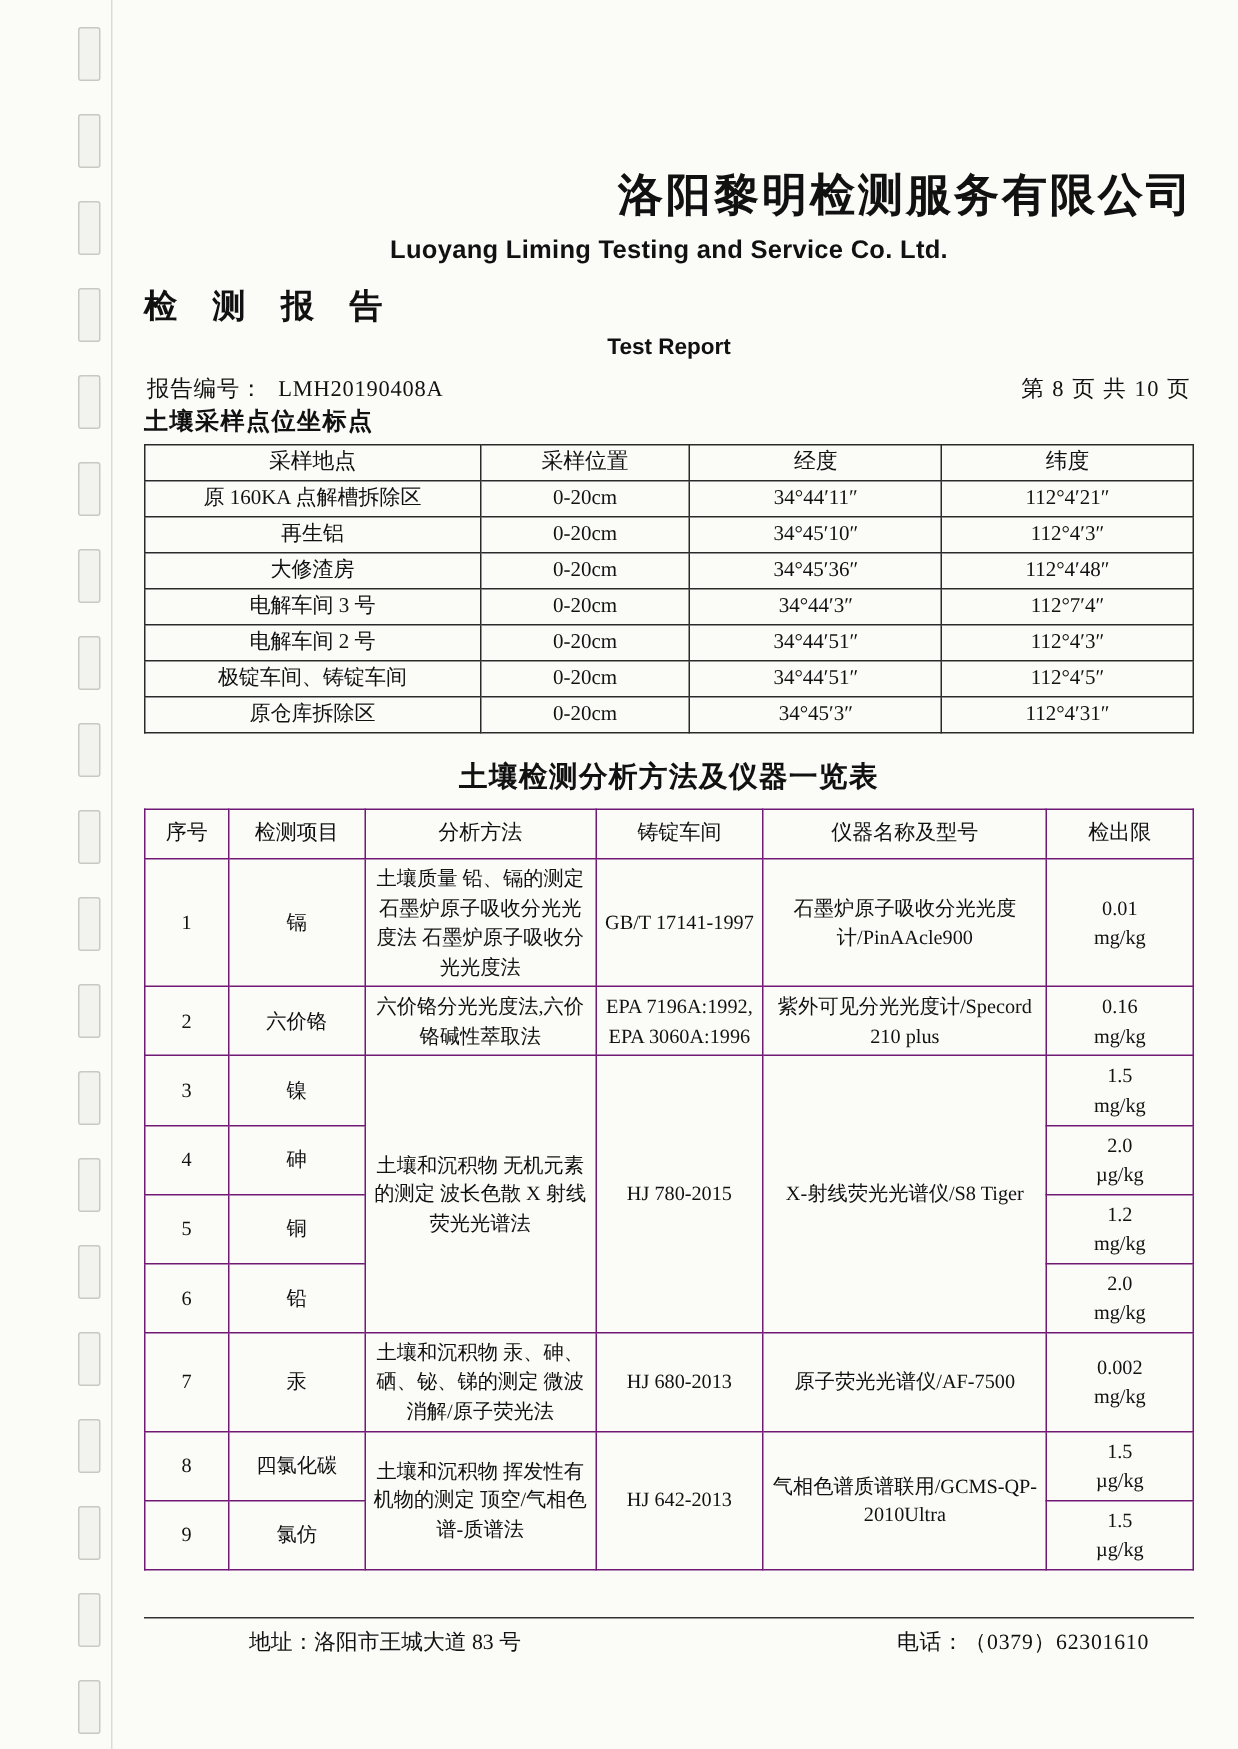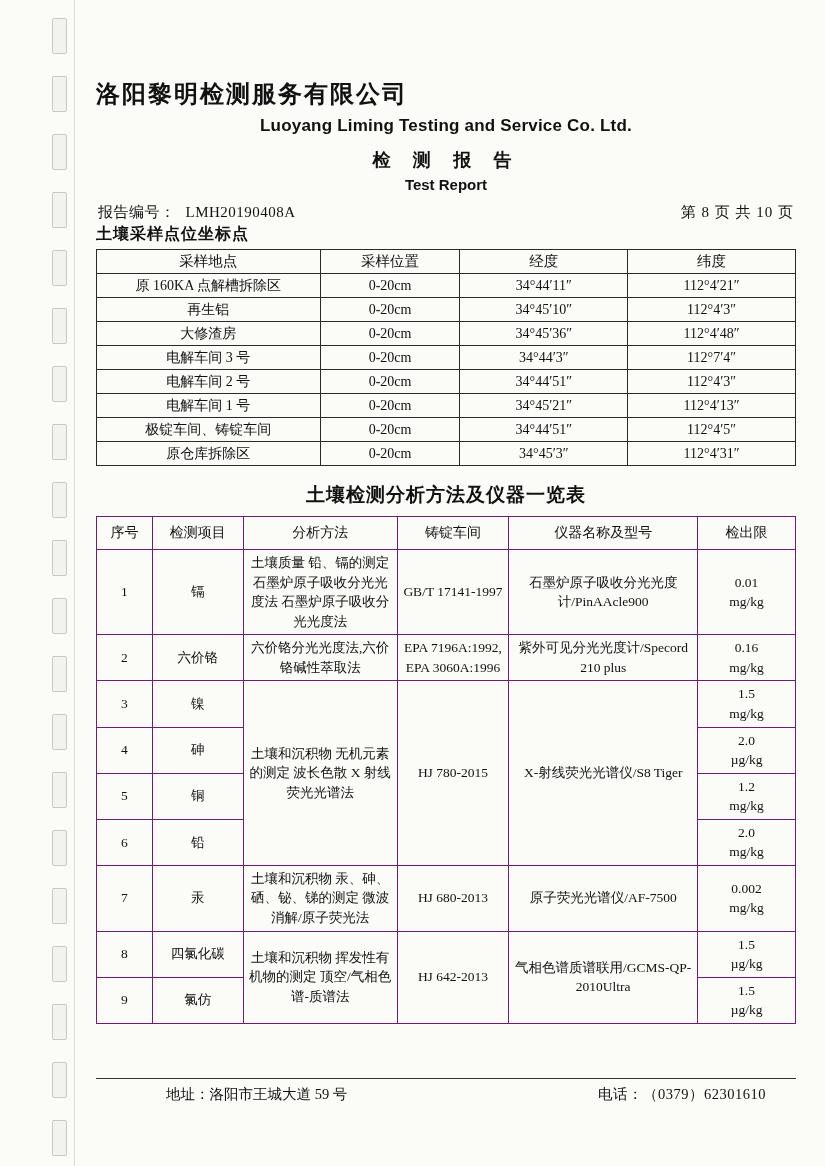--- a/index.html
+++ b/index.html
@@ -49,38 +49,37 @@
 
   .content {
     position: absolute;
     left: 96px;
     top: 0;
     width: 700px;
     height: 1166px;
   }
 
   .title-cn {
-    text-align: left;
-    font-size: 24px;
+    text-align: right;
+    font-size: 30px;
     font-weight: bold;
     letter-spacing: 2px;
-    margin-top: 78px;
+    margin-top: 110px;
     font-family: "DejaVu Serif", serif;
   }
   .title-en {
     text-align: center;
     font-size: 17px;
     font-weight: bold;
     font-family: "Liberation Sans", sans-serif;
     margin-top: 6px;
     letter-spacing: 0.2px;
   }
   .subtitle-cn {
-    text-align: center;
-    font-size: 18px;
+    font-size: 22px;
     font-weight: bold;
     letter-spacing: 8px;
     margin-top: 12px;
     font-family: "DejaVu Serif", serif;
   }
   .subtitle-en {
     text-align: center;
     font-size: 15px;
     font-weight: bold;
     font-family: "Liberation Sans", sans-serif;
@@ -277,26 +276,20 @@
           <td class="num">34°44′3″</td>
           <td class="num">112°7′4″</td>
         </tr>
         <tr>
           <td>电解车间 2 号</td>
           <td class="num">0-20cm</td>
           <td class="num">34°44′51″</td>
           <td class="num">112°4′3″</td>
         </tr>
         <tr>
-          <td>电解车间 1 号</td>
-          <td class="num">0-20cm</td>
-          <td class="num">34°45′21″</td>
-          <td class="num">112°4′13″</td>
-        </tr>
-        <tr>
           <td>极锭车间、铸锭车间</td>
           <td class="num">0-20cm</td>
           <td class="num">34°44′51″</td>
           <td class="num">112°4′5″</td>
         </tr>
         <tr>
           <td>原仓库拆除区</td>
           <td class="num">0-20cm</td>
           <td class="num">34°45′3″</td>
           <td class="num">112°4′31″</td>
@@ -414,18 +407,18 @@
           <td>氯仿</td>
           <td>
             <span class="num">1.5</span><br>
             <span>µg/kg</span>
           </td>
         </tr>
       </tbody>
     </table>
 
     <div class="footer">
-      <div>地址：洛阳市王城大道 59 号</div>
+      <div>地址：洛阳市王城大道 83 号</div>
       <div class="tel">电话：（0379）62301610</div>
     </div>
 
   </div>
 </div>
 
 </body></html>

